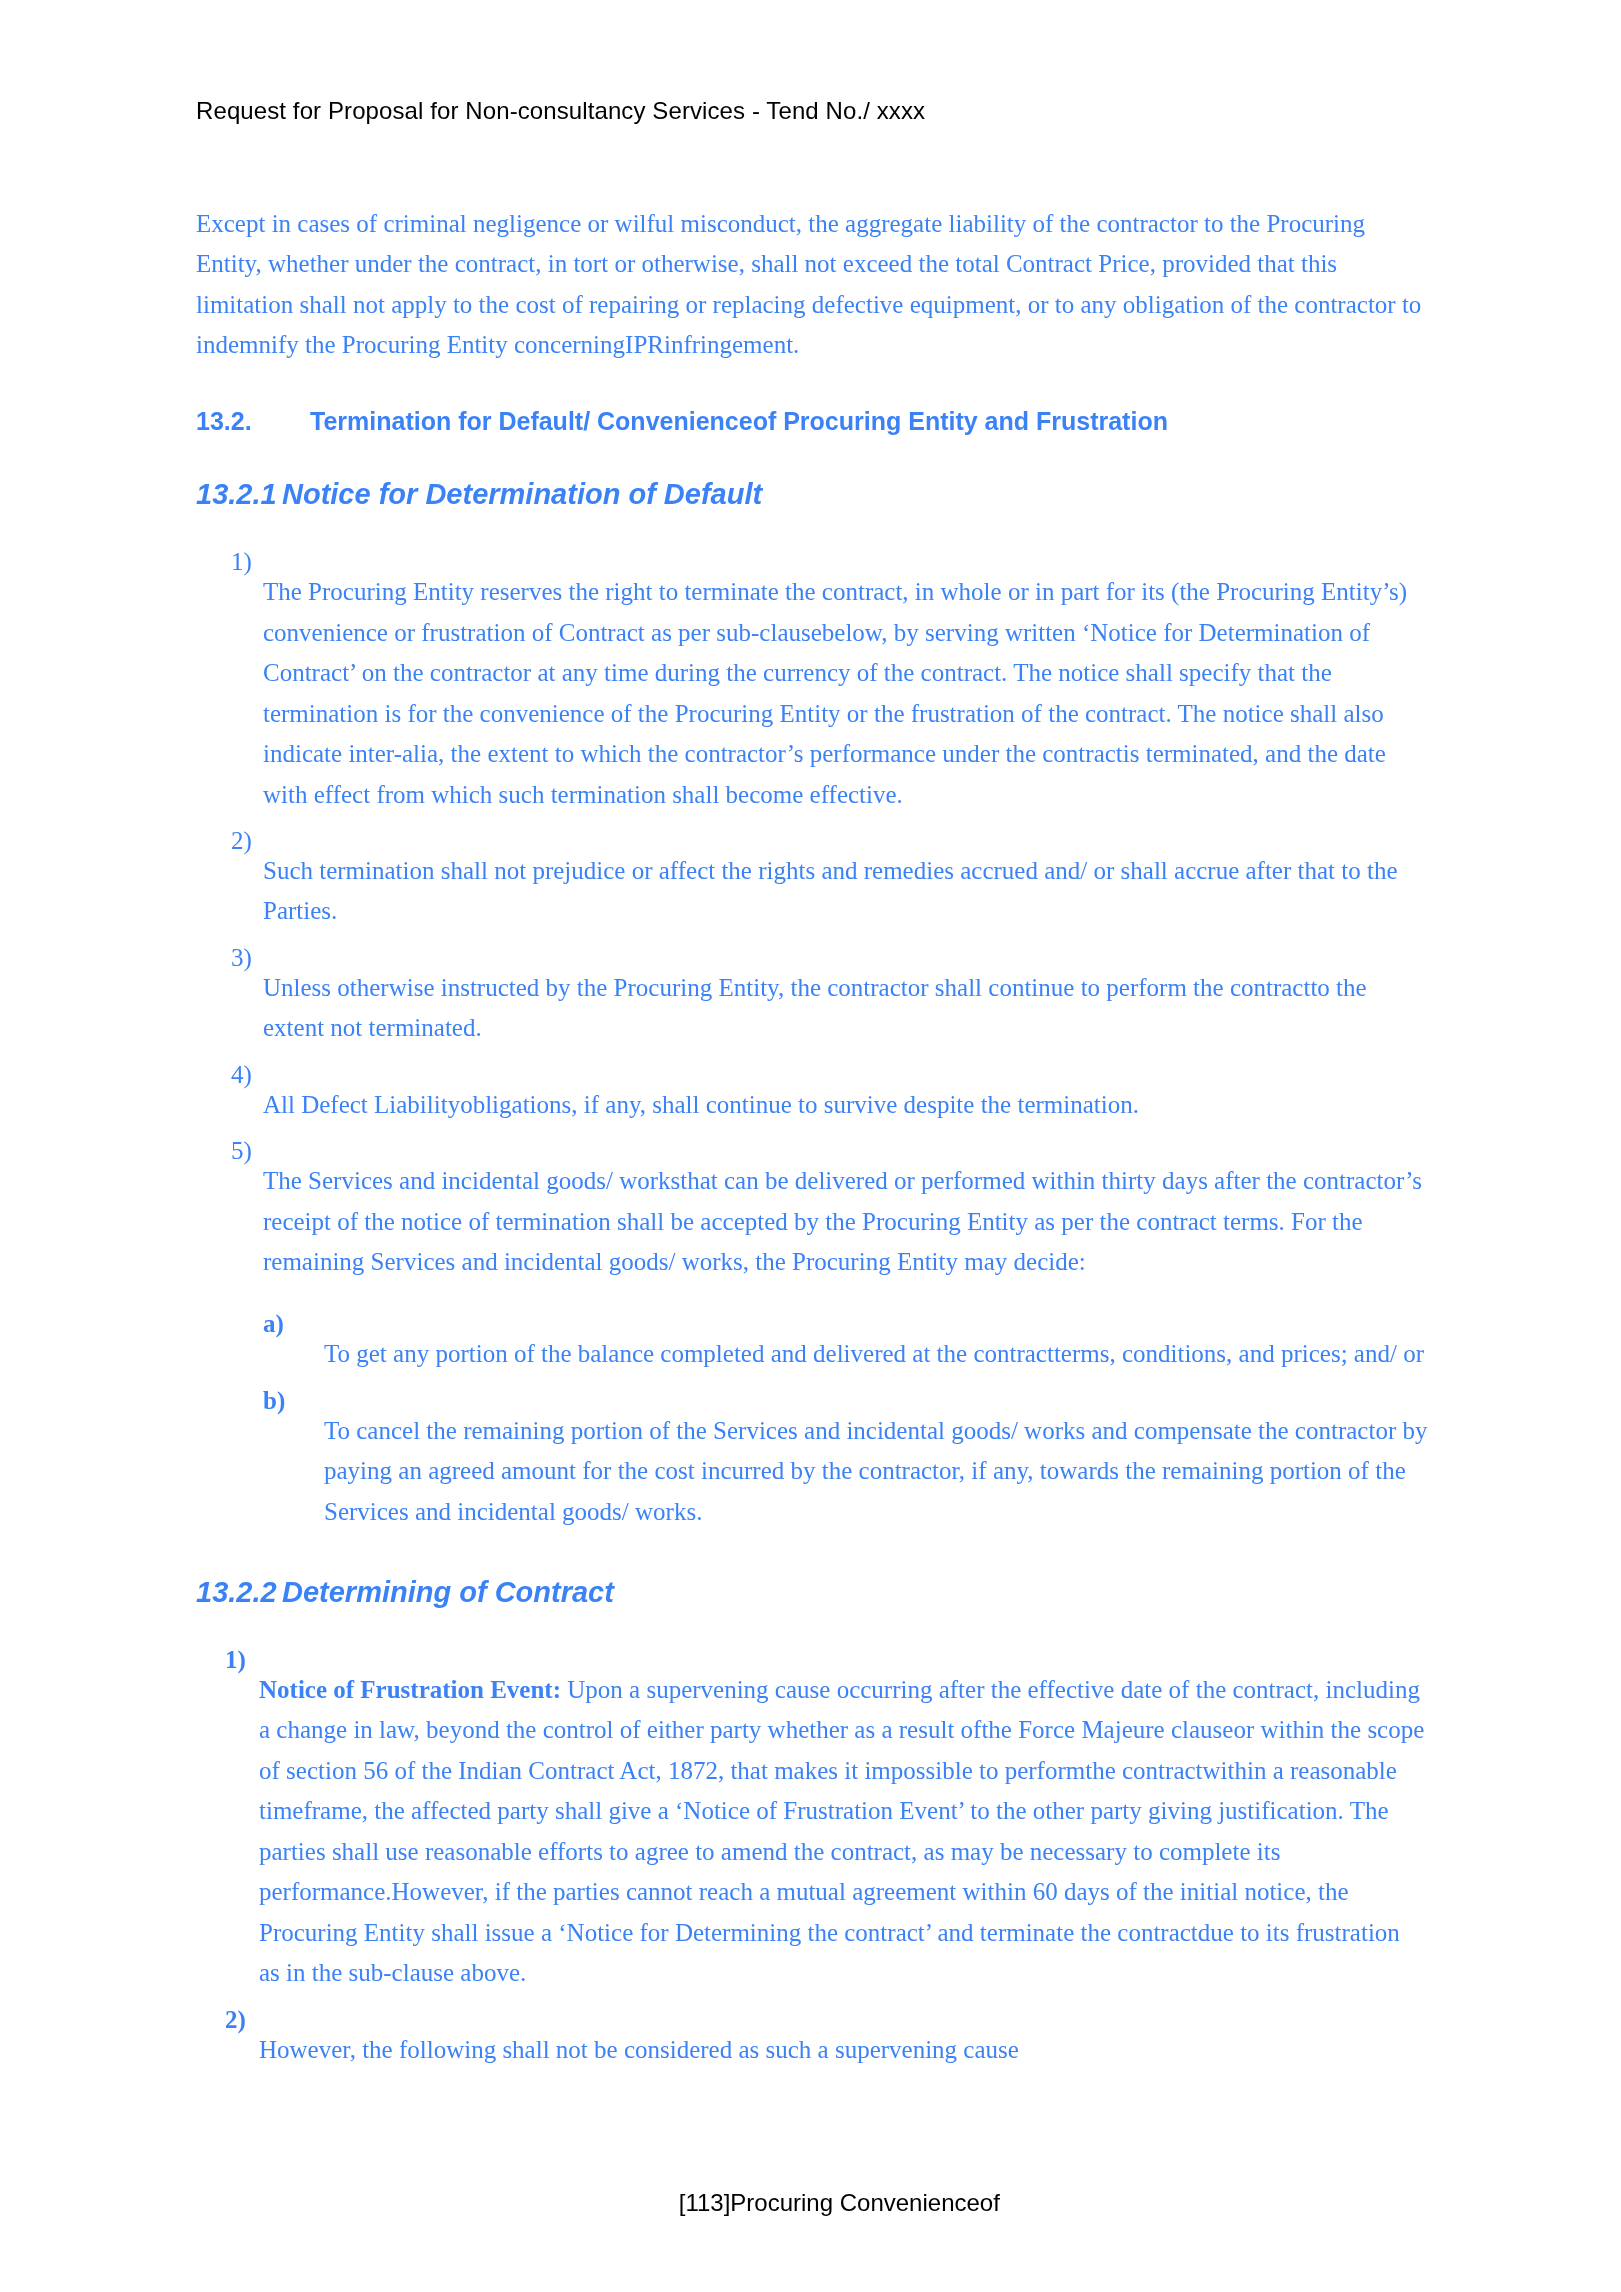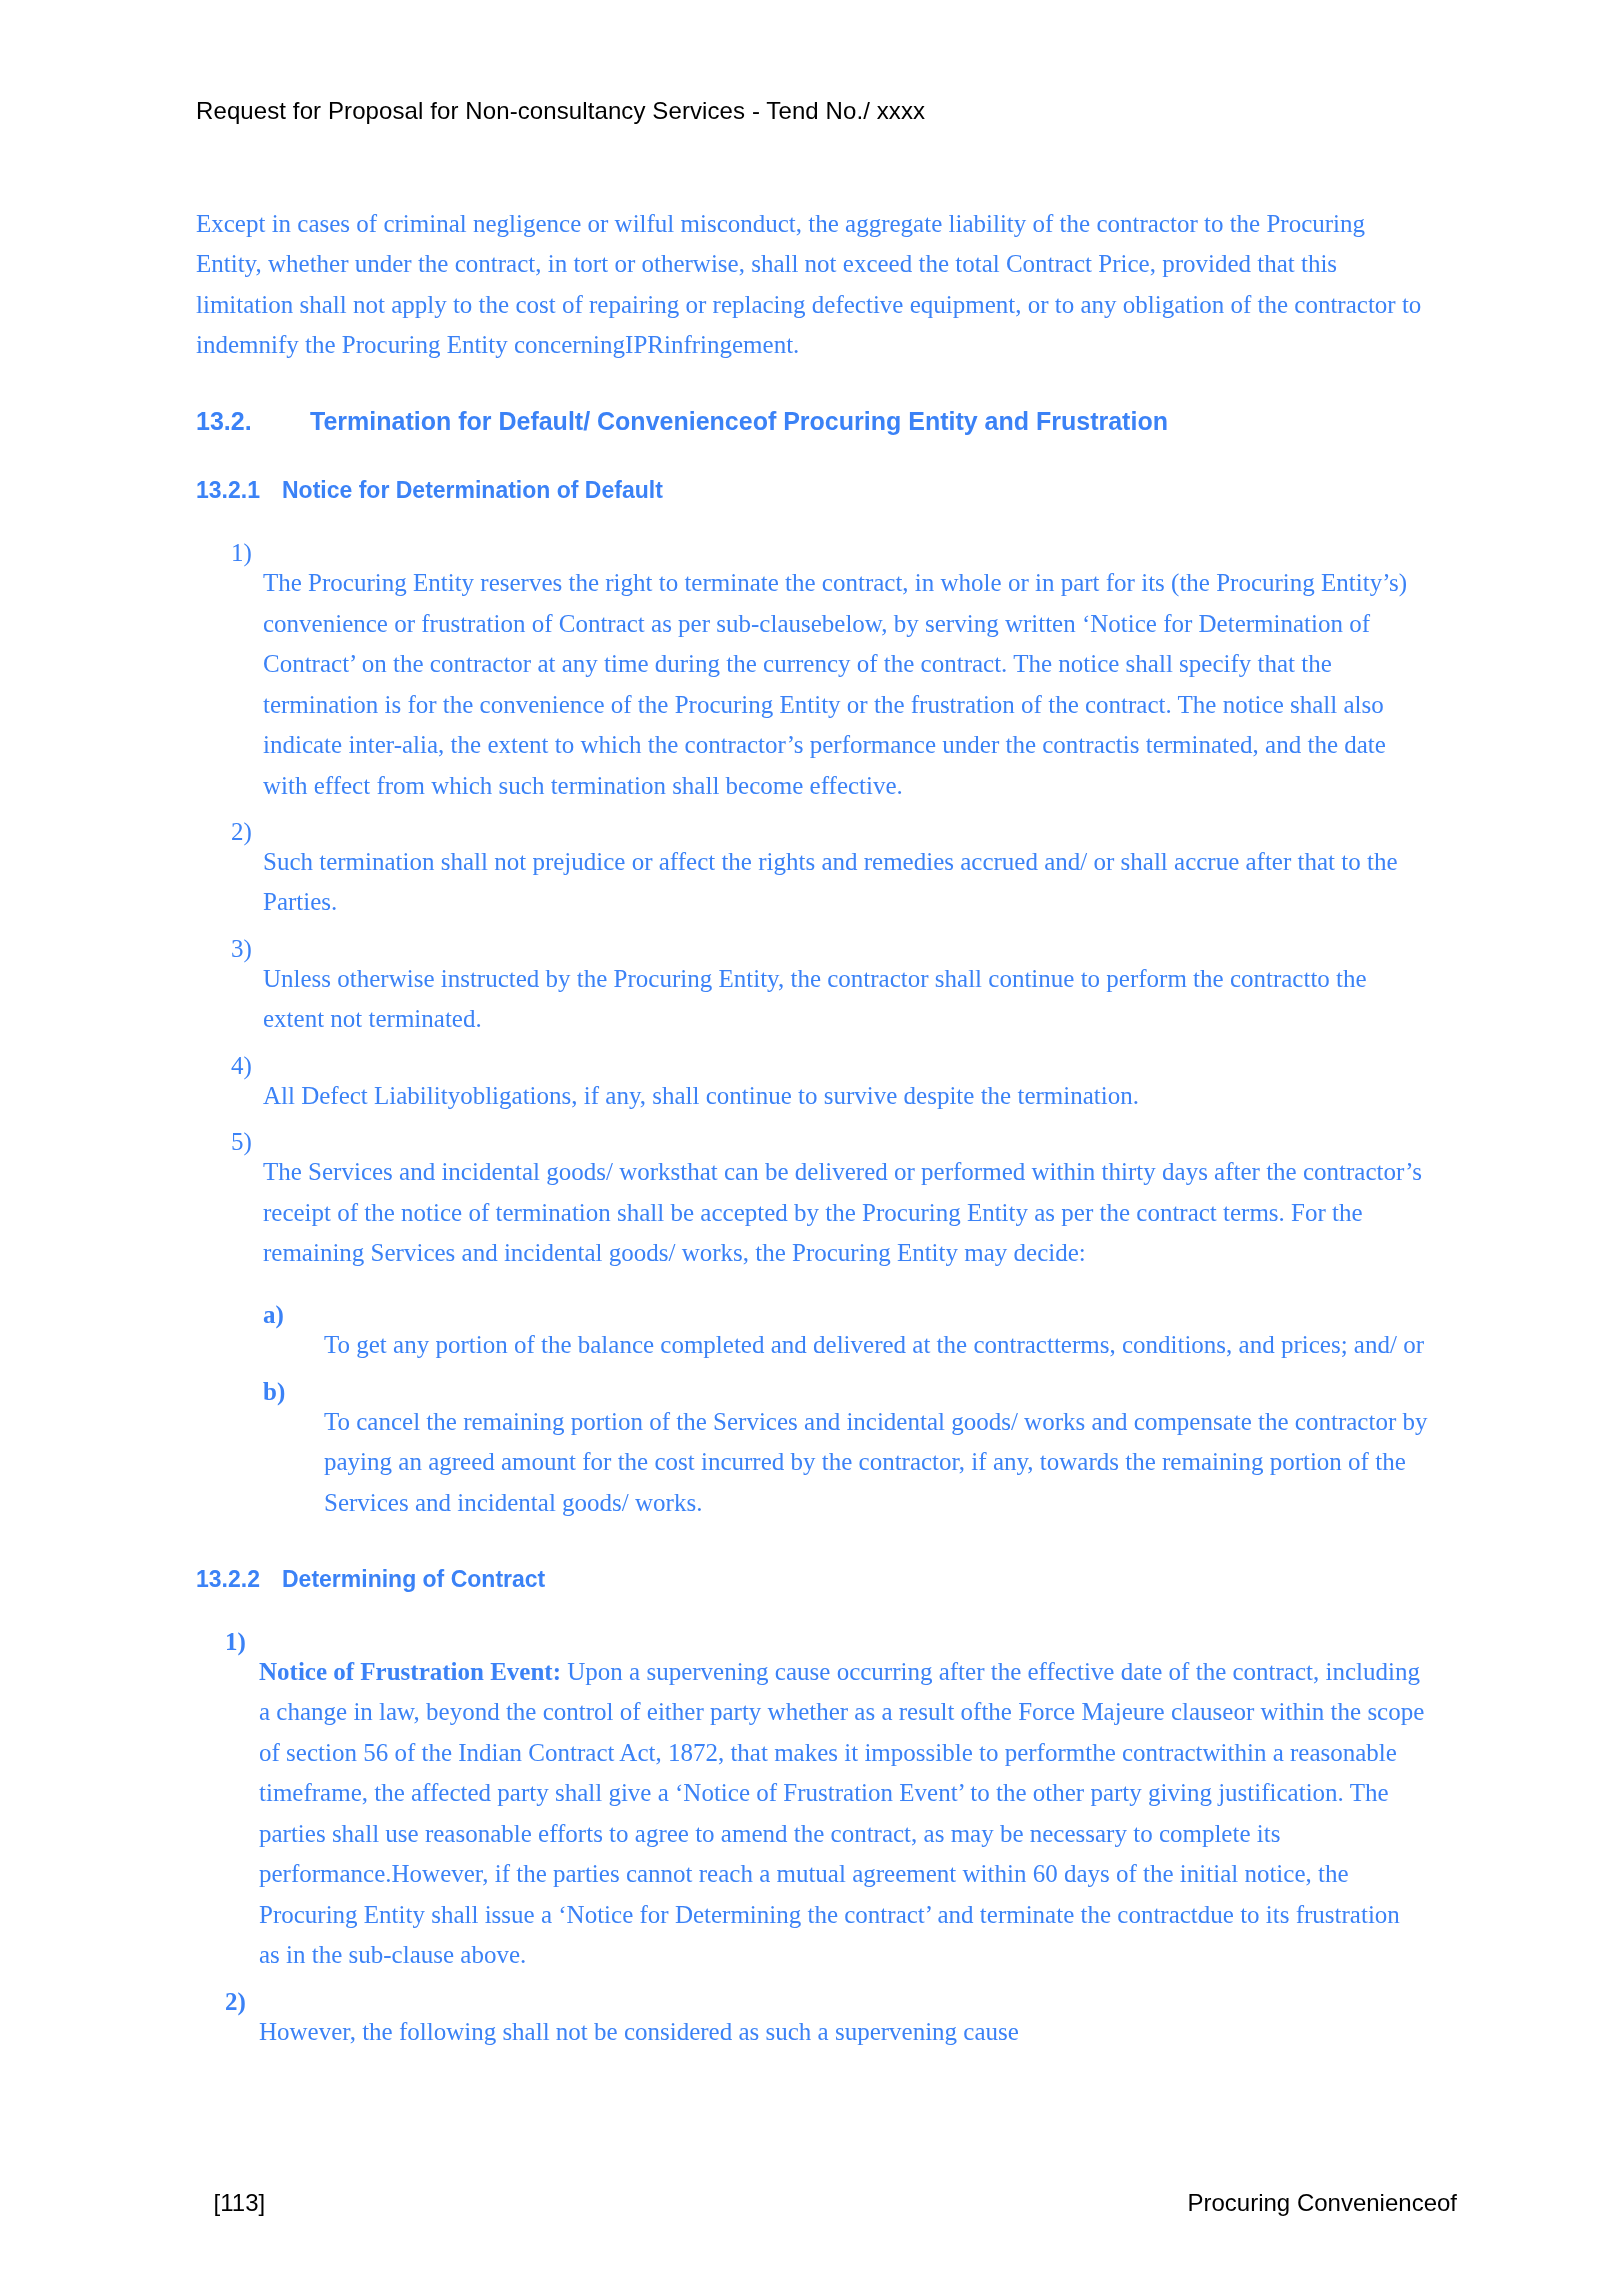--- a/index.html
+++ b/index.html
@@ -49,25 +49,26 @@
     display: flex;
     gap: 16px;
   }
   h2.h-level2 .num {
     width: 98px;
     flex: 0 0 98px;
   }
   h3.h-level3 {
     font-family: "Liberation Sans", sans-serif;
     font-weight: bold;
-    font-size: 23px;
+    font-size: 29px;
     line-height: 1.5;
     margin: 29px 0 25.5px 0;
     display: flex;
     gap: 0;
+    font-style: italic;
   }
   h3.h-level3 .num {
     width: 86px;
     flex: 0 0 86px;
   }
   ol.numlist {
     list-style: none;
     margin: 0;
     padding: 0;
   }
@@ -112,24 +113,24 @@
     flex: 0 0 63px;
     width: 63px;
     padding-left: 29px;
   }
   .lead {
     font-weight: bold;
   }
   .footer {
     position: absolute;
     left: 196px;
-    right: 164px;
+    right: 156px;
     bottom: 76px;
     display: flex;
-    justify-content: space-between;
+    justify-content: center;
     font-family: "Liberation Sans", sans-serif;
     font-size: 24px;
     color: #000;
   }
   .footer .pg { padding-left: 17.6px; }
 </style>
 </head>
 <body>
 
 <div class="page">

